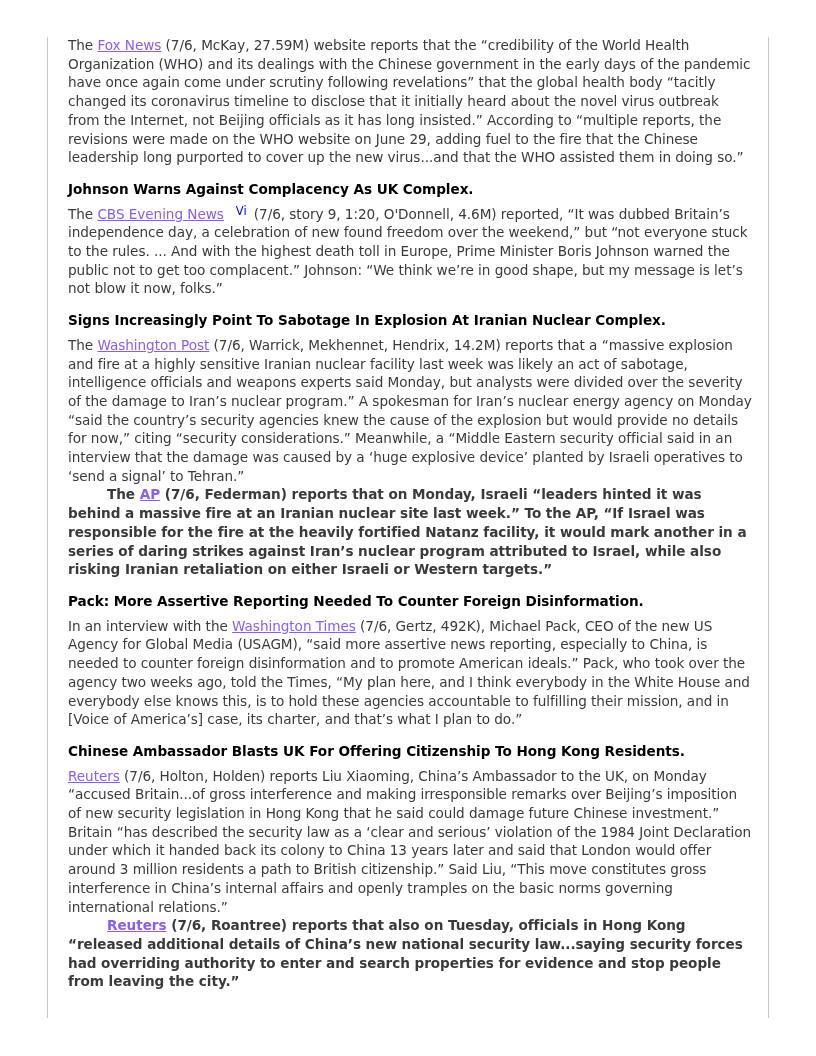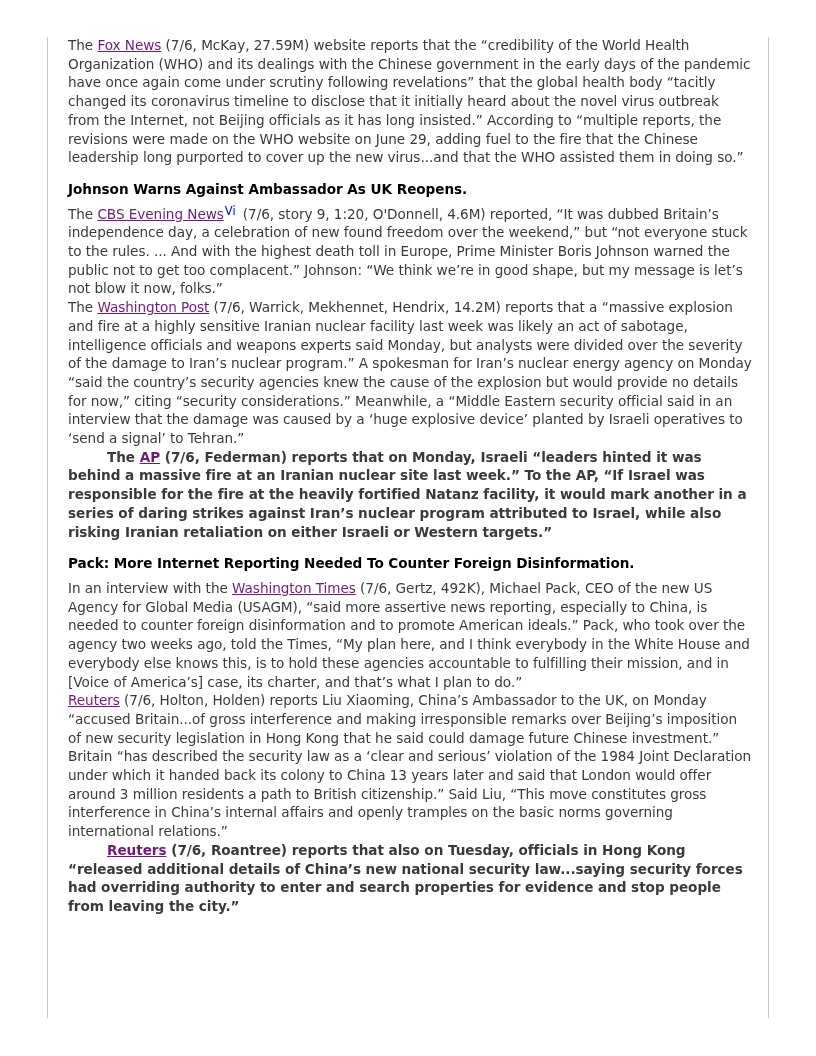--- a/index.html
+++ b/index.html
@@ -12,48 +12,50 @@
     font-size: 13.6px; line-height: 18.7px; color: #3a3a3a;
     letter-spacing: -0.05px;
   }
   p { margin: 0; }
   h2 {
     margin: 0; font-size: 13.6px; line-height: 18.7px; color: #000;
     font-weight: bold; font-family: "DejaVu Sans", sans-serif;
   }
   .story-head { margin-top: 13px; margin-bottom: 6px; }
   .indent { text-indent: 39px; font-weight: bold; }
-  a { color: #701a75; text-decoration: underline; }
-  .sup { color: #0000ee; font-size: 11.5px; vertical-align: 4px; line-height: 0; text-decoration: none; margin-left: 1px; margin-right: 3px; }
+  a { color: #8b5cf6; text-decoration: underline; }
+  .sup { color: #0000ee; font-size: 11.5px; vertical-align: 4px; line-height: 0; text-decoration: none; margin-left: 12px; margin-right: 3px; }
 </style>
 </head>
 <body>
 
 <div class="rule-left"></div>
 <div class="rule-right"></div>
 
 <div class="content">
 
   <section>
     <p><span>The </span><a href="#">Fox News</a><span> (7/6, McKay, 27.59M) website reports that the “credibility of the World Health Organization (WHO) and its dealings with the Chinese government in the early days of the pandemic have once again come under scrutiny following revelations” that the global health body “tacitly changed its coronavirus timeline to disclose that it initially heard about the novel virus outbreak from the Internet, not Beijing officials as it has long insisted.” According to “multiple reports, the revisions were made on the WHO website on June 29, adding fuel to the fire that the Chinese leadership long purported to cover up the new virus...and that the WHO assisted them in doing so.”</span></p>
   </section>
 
   <section>
-    <h2 class="story-head">Johnson Warns Against Ambassador As UK Reopens.</h2>
+    <h2 class="story-head">Johnson Warns Against Complacency As UK Complex.</h2>
     <p><span>The </span><a href="#">CBS Evening News</a><a href="#" class="sup">Vi</a><span> (7/6, story 9, 1:20, O'Donnell, 4.6M) reported, “It was dubbed Britain’s independence day, a celebration of new found freedom over the weekend,” but “not everyone stuck to the rules. ... And with the highest death toll in Europe, Prime Minister Boris Johnson warned the public not to get too complacent.” Johnson: “We think we’re in good shape, but my message is let’s not blow it now, folks.”</span></p>
   </section>
 
   <section>
+    <h2 class="story-head">Signs Increasingly Point To Sabotage In Explosion At Iranian Nuclear Complex.</h2>
     <p><span>The </span><a href="#">Washington Post</a><span> (7/6, Warrick, Mekhennet, Hendrix, 14.2M) reports that a “massive explosion and fire at a highly sensitive Iranian nuclear facility last week was likely an act of sabotage, intelligence officials and weapons experts said Monday, but analysts were divided over the severity of the damage to Iran’s nuclear program.” A spokesman for Iran’s nuclear energy agency on Monday “said the country’s security agencies knew the cause of the explosion but would provide no details for now,” citing “security considerations.” Meanwhile, a “Middle Eastern security official said in an interview that the damage was caused by a ‘huge explosive device’ planted by Israeli operatives to ‘send a signal’ to Tehran.”</span></p>
     <p class="indent"><span>The </span><a href="#">AP</a><span> (7/6, Federman) reports that on Monday, Israeli “leaders hinted it was behind a massive fire at an Iranian nuclear site last week.” To the AP, “If Israel was responsible for the fire at the heavily fortified Natanz facility, it would mark another in a series of daring strikes against Iran’s nuclear program attributed to Israel, while also risking Iranian retaliation on either Israeli or Western targets.”</span></p>
   </section>
 
   <section>
-    <h2 class="story-head">Pack: More Internet Reporting Needed To Counter Foreign Disinformation.</h2>
+    <h2 class="story-head">Pack: More Assertive Reporting Needed To Counter Foreign Disinformation.</h2>
     <p><span>In an interview with the </span><a href="#">Washington Times</a><span> (7/6, Gertz, 492K), Michael Pack, CEO of the new US Agency for Global Media (USAGM), “said more assertive news reporting, especially to China, is needed to counter foreign disinformation and to promote American ideals.” Pack, who took over the agency two weeks ago, told the Times, “My plan here, and I think everybody in the White House and everybody else knows this, is to hold these agencies accountable to fulfilling their mission, and in [Voice of America’s] case, its charter, and that’s what I plan to do.”</span></p>
   </section>
 
   <section>
+    <h2 class="story-head">Chinese Ambassador Blasts UK For Offering Citizenship To Hong Kong Residents.</h2>
     <p><span></span><a href="#">Reuters</a><span> (7/6, Holton, Holden) reports Liu Xiaoming, China’s Ambassador to the UK, on Monday “accused Britain...of gross interference and making irresponsible remarks over Beijing’s imposition of new security legislation in Hong Kong that he said could damage future Chinese investment.” Britain “has described the security law as a ‘clear and serious’ violation of the 1984 Joint Declaration under which it handed back its colony to China 13 years later and said that London would offer around 3 million residents a path to British citizenship.” Said Liu, “This move constitutes gross interference in China’s internal affairs and openly tramples on the basic norms governing international relations.”</span></p>
     <p class="indent"><span></span><a href="#">Reuters</a><span> (7/6, Roantree) reports that also on Tuesday, officials in Hong Kong “released additional details of China’s new national security law...saying security forces had overriding authority to enter and search properties for evidence and stop people from leaving the city.”</span></p>
   </section>
 
 </div>
 
 </body></html>

